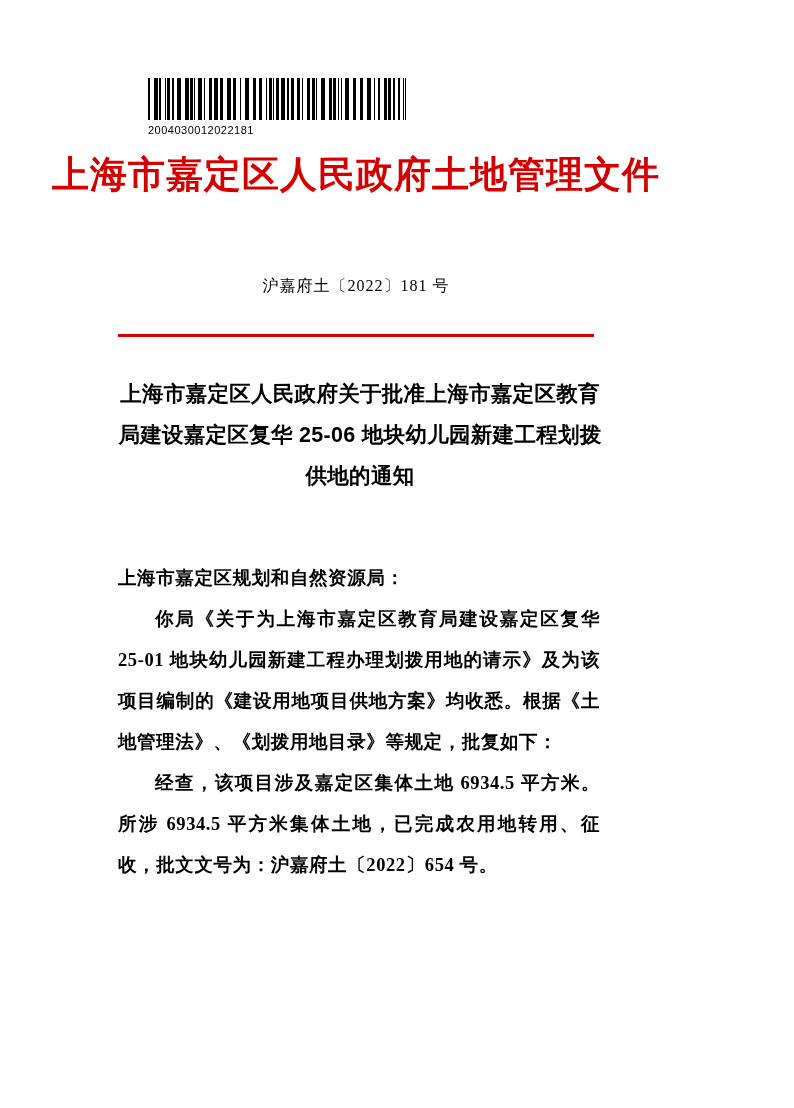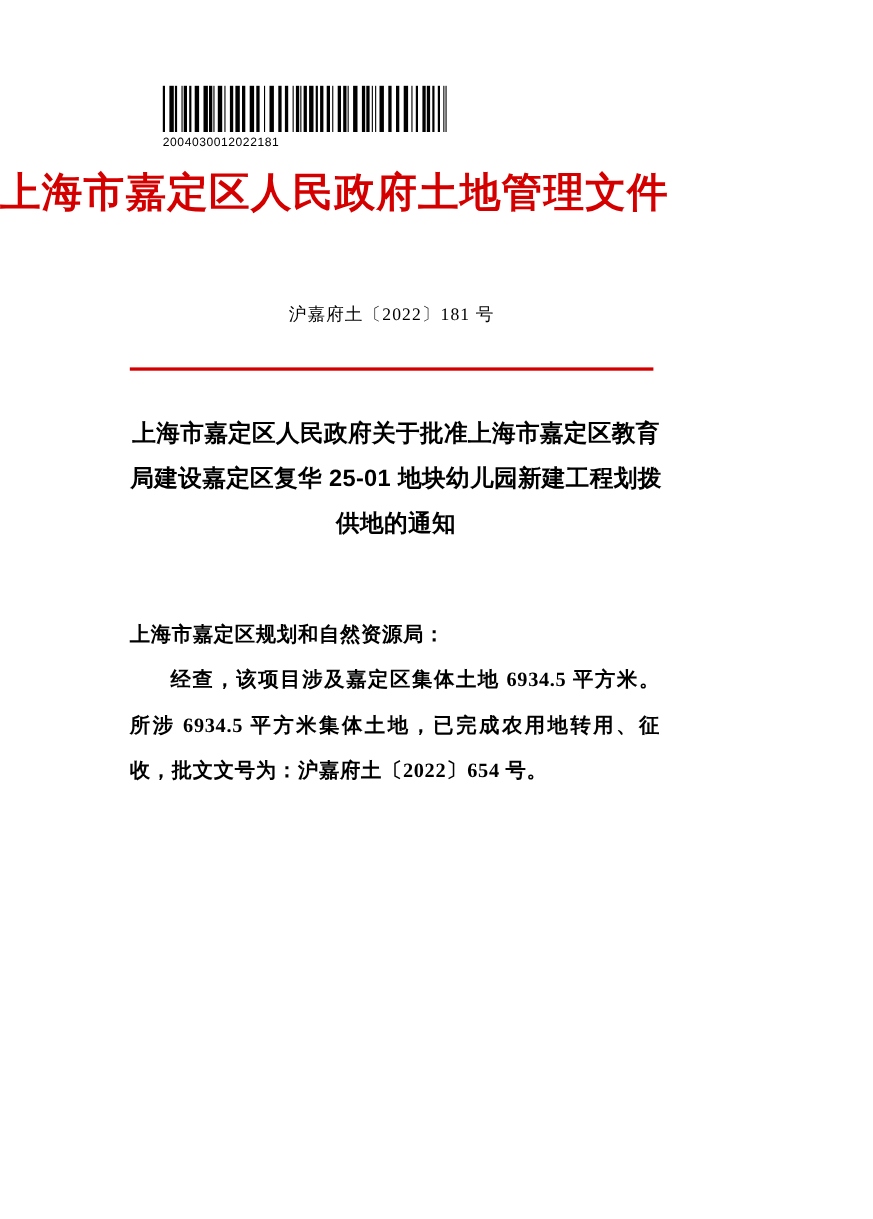--- a/index.html
+++ b/index.html
@@ -45,20 +45,21 @@
     letter-spacing: 0.5px;
     margin-top: 4px;
     color: #000;
   }
   
   .doc-red-title {
     position: absolute;
     left: 0;
     right: 0;
     top: 150px;
+    text-align: center;
     color: #d40000;
     font-family: "Liberation Serif", serif;
     font-weight: bold;
     font-size: 37px;
     letter-spacing: 1px;
   }
   
   .doc-number {
     position: absolute;
     left: 0;
@@ -220,20 +221,21 @@
       </div>
     <div class="barcode-number">2004030012022181</div>
   </div>
 
   <div class="doc-red-title">上海市嘉定区人民政府土地管理文件</div>
 
   <div class="doc-number">沪嘉府土〔2022〕181 号</div>
 
   <div class="red-rule"></div>
 
-  <div class="headline">上海市嘉定区人民政府关于批准上海市嘉定区教育局建设嘉定区复华 25-01 地块幼儿园新建工程划拨供地的通知</div>
+  <div class="headline">上海市嘉定区人民政府关于批准上海市嘉定区教育局建设嘉定区复华 25-06 地块幼儿园新建工程划拨供地的通知</div>
 
   <div class="body-text">
     <p>上海市嘉定区规划和自然资源局：</p>
+    <p class="indent">你局《关于为上海市嘉定区教育局建设嘉定区复华 25-01 地块幼儿园新建工程办理划拨用地的请示》及为该项目编制的《建设用地项目供地方案》均收悉。根据《土地管理法》、《划拨用地目录》等规定，批复如下：</p>
     <p class="indent">经查，该项目涉及嘉定区集体土地 6934.5 平方米。所涉 6934.5 平方米集体土地，已完成农用地转用、征收，批文文号为：沪嘉府土〔2022〕654 号。</p>
   </div>
 
 </div>
 
 </body></html>

